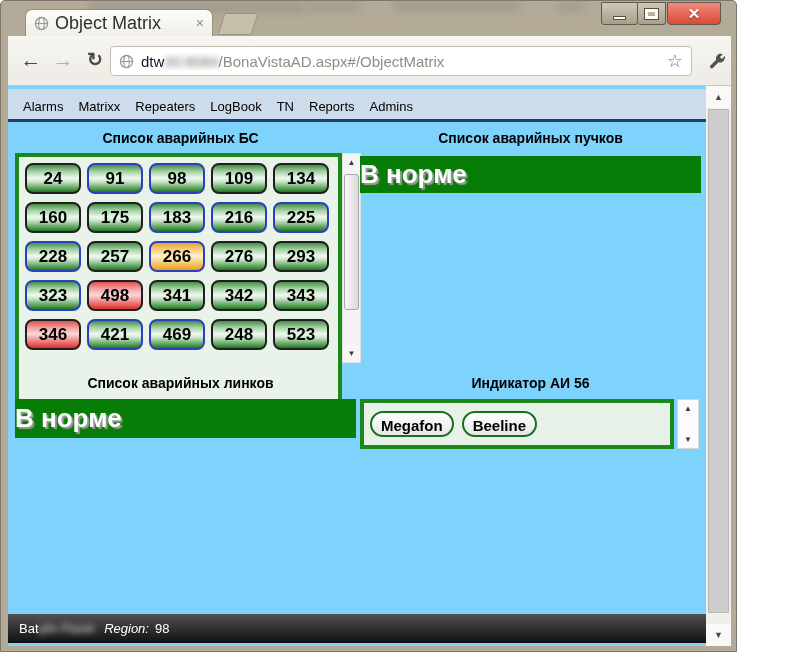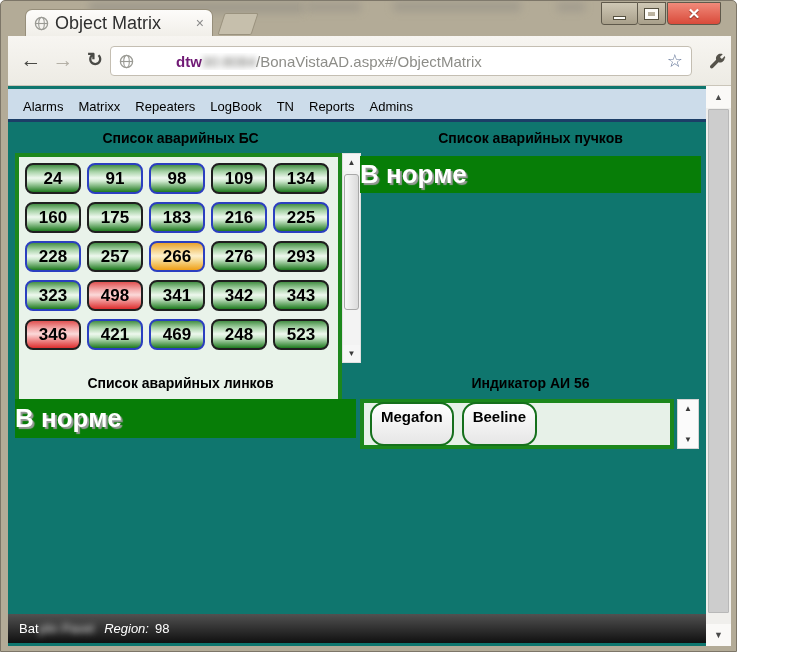--- a/index.html
+++ b/index.html
@@ -39,29 +39,29 @@
   .toolbar { position:absolute; left:7px; top:35px; width:723px; height:50px;
              background:linear-gradient(#f7f5f1,#edebe4); border-bottom:1px solid #cac5b9; }
   .navbtn { position:absolute; top:9px; width:30px; height:30px; text-align:center; line-height:30px;
             font-size:21px; font-weight:bold; color:#4a4a46; cursor:pointer; }
   .nb-back    { left:8px;  }
   .nb-forward { left:40px; color:#b4b0a6; }
   .nb-reload  { left:72px; font-size:19px; }
   .urlbox { position:absolute; left:102px; top:10px; width:582px; height:30px; background:#fff;
             border:1px solid #c4beb2; border-radius:4px; display:flex; align-items:center; padding:0 8px; }
   .url-text { font-size:15px; white-space:nowrap; overflow:hidden; flex:1; margin-left:7px; }
-  .url-prefix { color:#701a75; font-weight:bold;margin-left:35px; }
+  .url-prefix { color:#0f172a; font-weight:normal; }
   .url-redacted { color:#6a6a66; filter:blur(3px); }
   .url-path { color:#8d8d88; }
   .star { color:#66789a; font-size:18px; cursor:pointer; }
   .wrench { position:absolute; left:694px; top:11px; width:28px; height:28px; cursor:pointer;
             display:flex; align-items:center; justify-content:center; }
 
   
-  .page { position:absolute; left:7px; top:85px; width:698px; height:560px; background:#0f766e; overflow:hidden; }
+  .page { position:absolute; left:7px; top:85px; width:698px; height:560px; background:#7dd3fc; overflow:hidden; }
 
   .navbar { position:absolute; left:0; top:3px; width:698px; height:33px; background:#ccdcea;
             border-bottom:3px solid #1c3e67; padding:8px 0 0 15px; }
   .nav-item { font-size:13px; color:#000; margin-right:15px; cursor:pointer; }
 
   .sec-heading { position:absolute; font-size:14px; font-weight:bold; color:#000; text-align:center; }
   .h-bs    { left:0;   top:44px;  width:345px; }
   .h-beams { left:352px; top:44px;  width:341px; }
   .h-links { left:0;   top:289px; width:345px; }
   .h-ai    { left:352px; top:289px; width:341px; }
@@ -87,21 +87,21 @@
               border-radius:3px; background:linear-gradient(90deg,#f8f8f8,#dadada); cursor:pointer; }
 
   .status-banner { position:absolute; background:#077d07; color:#fff; font-weight:bold; font-size:26px;
                    text-align:left; text-shadow:2px 2px 1px #9a9a9a; }
   .banner-beams { left:352px; top:70px;  width:341px; height:37px; line-height:37px; }
   .banner-links { left:7px;   top:313px; width:341px; height:39px; line-height:39px; }
 
   
   .ai-panel { position:absolute; left:352px; top:313px; width:314px; height:50px;
               border:4px solid #1c871c; background:#e7f1e8; display:flex; align-items:center; padding-left:6px; }
-  .op-btn { height:44px; line-height:26px; padding:0 9px; border:2px solid #15701c; border-radius:14px;
+  .op-btn { height:26px; line-height:26px; padding:0 9px; border:2px solid #15701c; border-radius:14px;
             background:linear-gradient(#ffffff,#e6e6e6); font-weight:bold; font-size:15px; color:#000;
             margin-right:8px; cursor:pointer; }
   .ai-scroll { position:absolute; left:669px; top:313px; width:22px; height:50px;
                background:#fbfbfb; border:1px solid #d5d5d5; }
   .ai-scroll .sb-arrow { width:20px; background:#fbfbfb; }
 
   
   .statusbar { position:absolute; left:0; top:528px; width:698px; height:29px;
                background:linear-gradient(#515151,#101010); color:#fff; font-size:13px;
                line-height:29px; padding-left:11px; }

